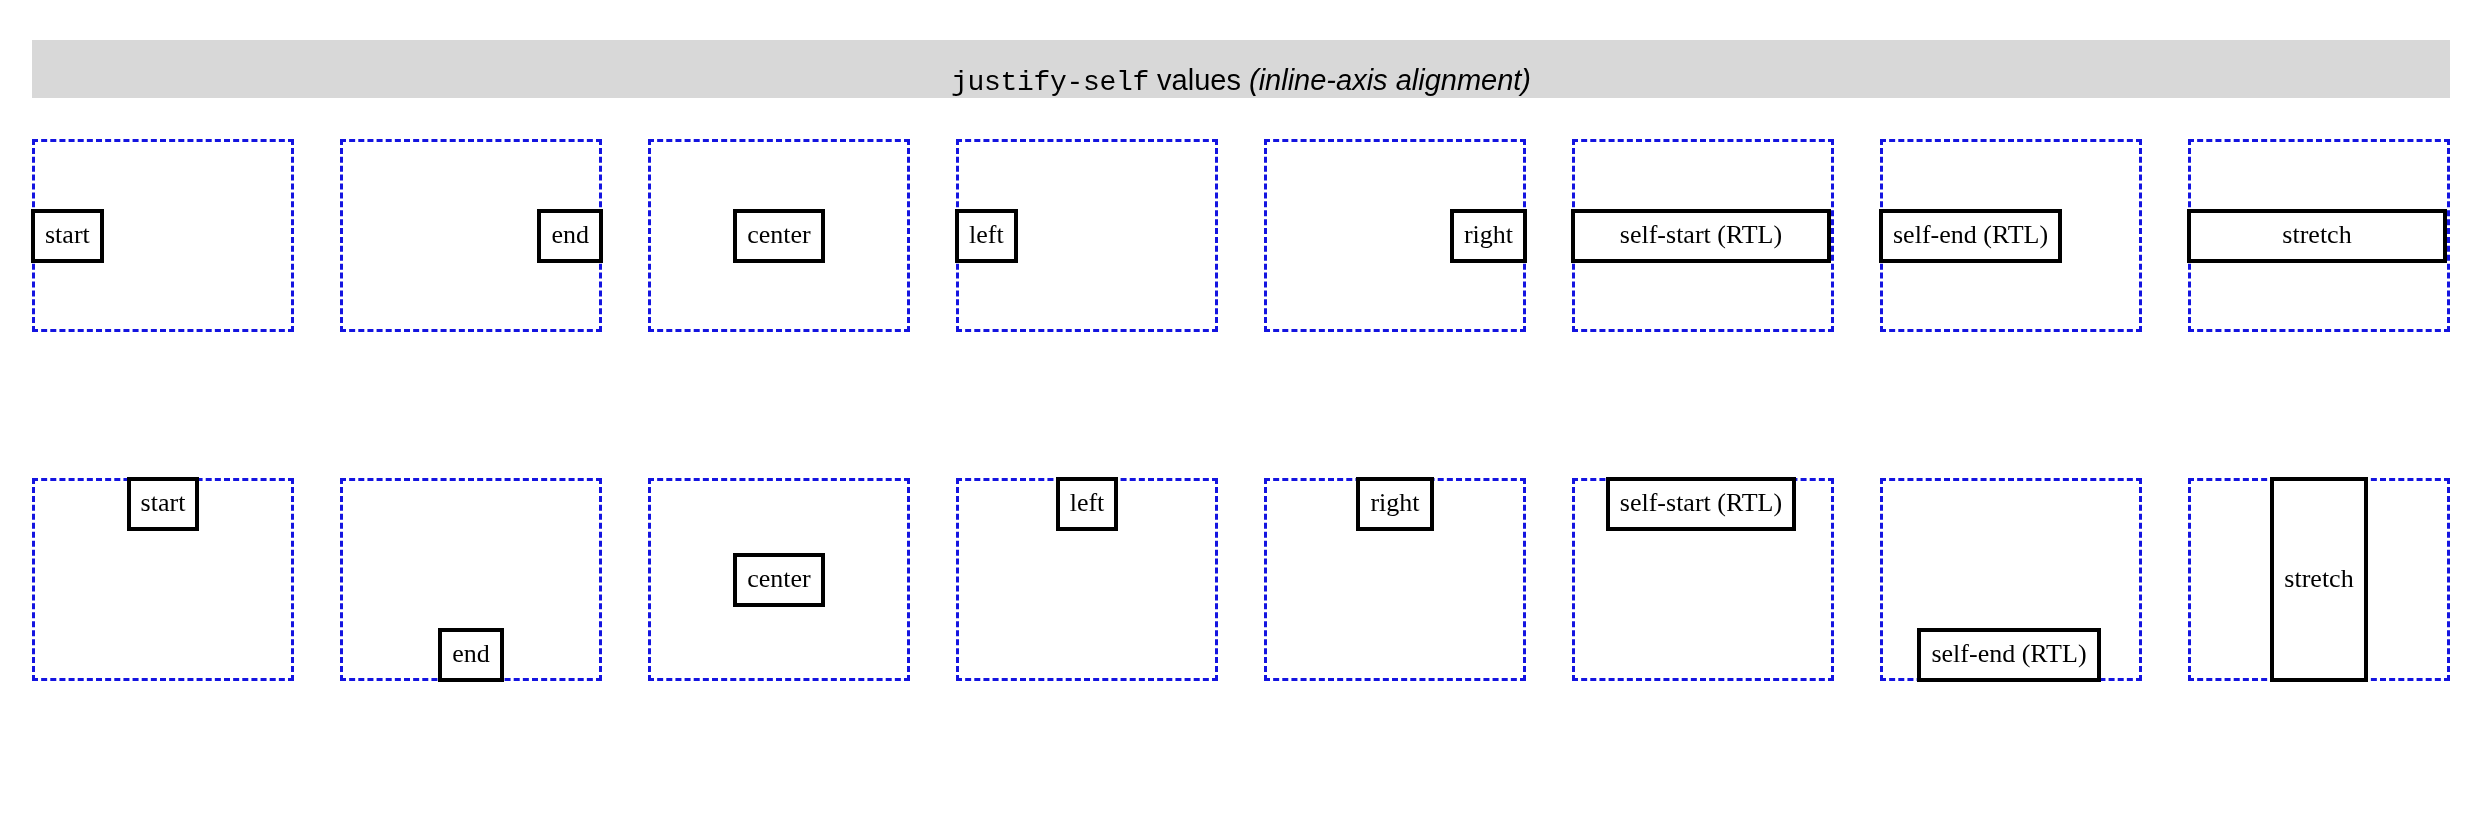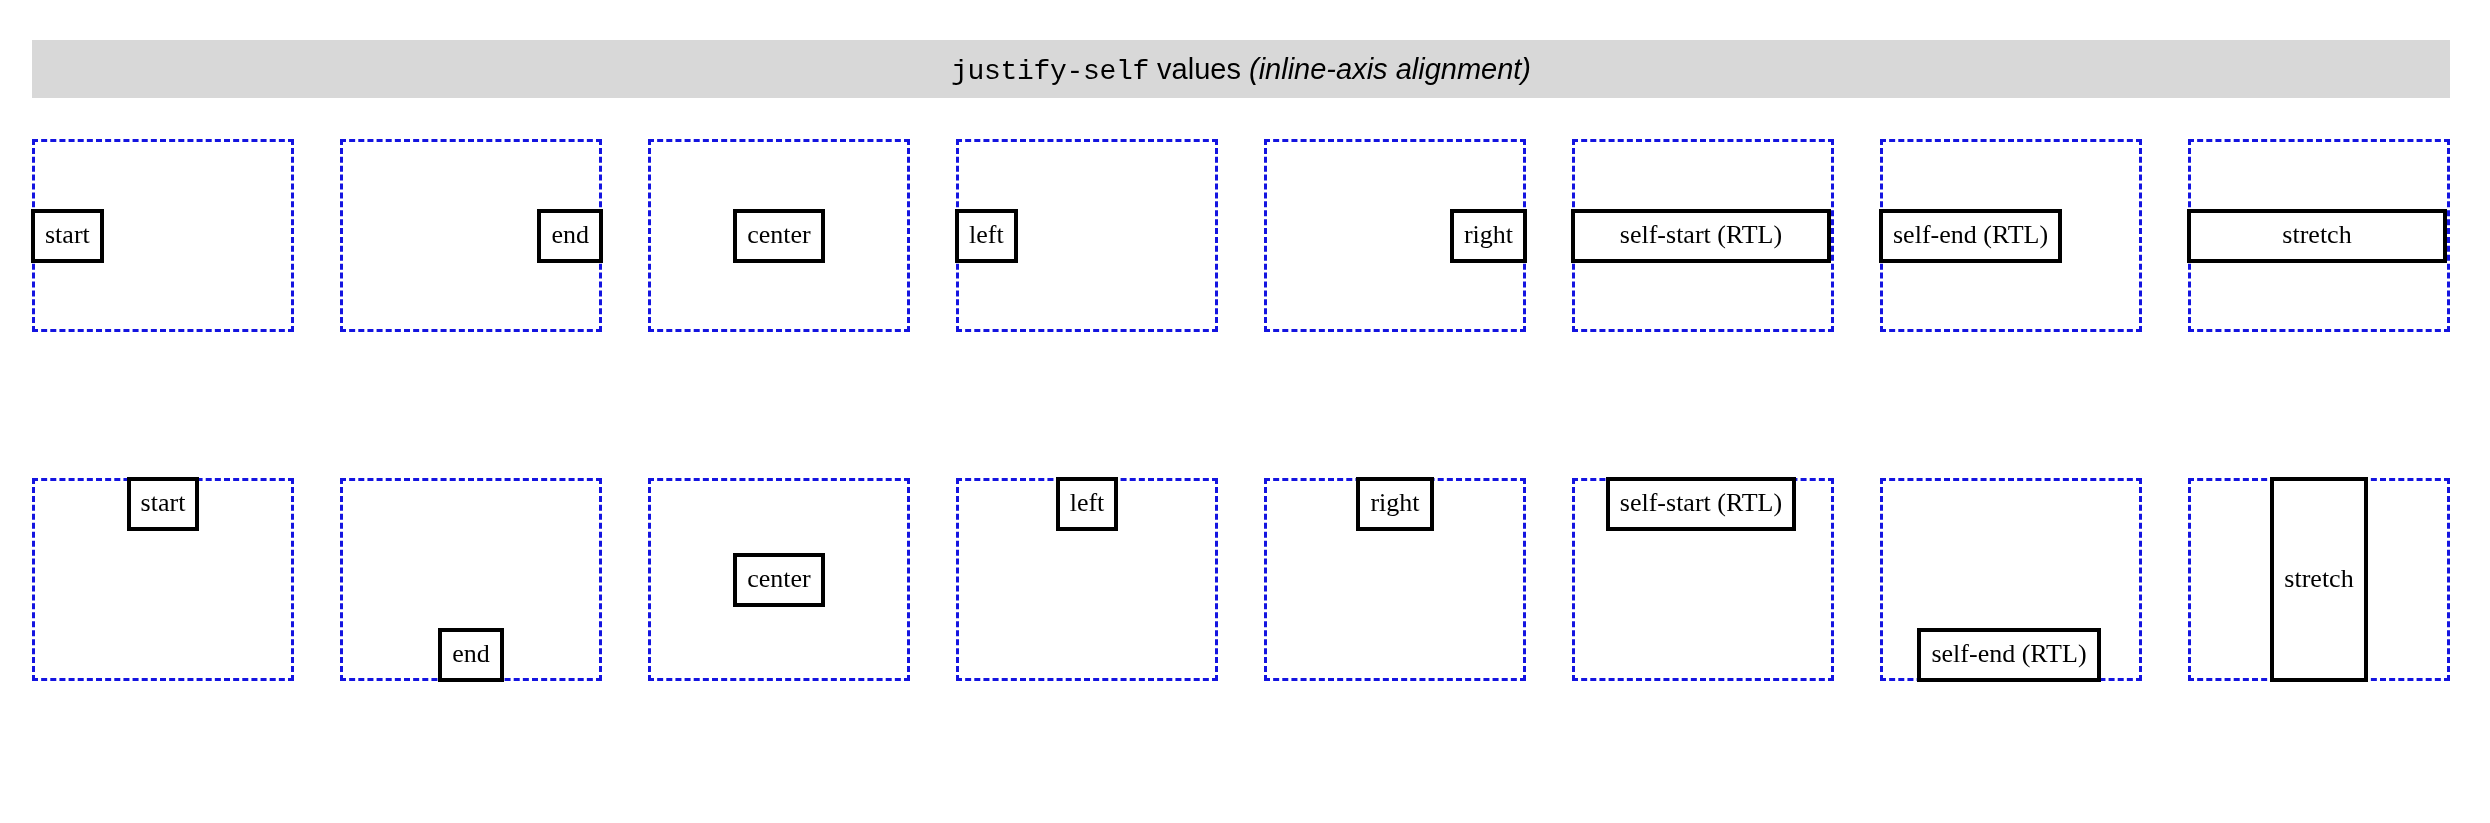--- a/index.html
+++ b/index.html
@@ -29,21 +29,21 @@
     left: 32px;
     width: 2418px;
   }
   .section-justify { top: 40px; }
   .section-align   { top: 437px; }
 
   
   .caption-bar {
     background: #d8d8d8;
     height: 58px;
-    line-height: 58px;
+    line-height: 80px;
     text-align: center;
     font-size: 30px;
     white-space: nowrap;
     overflow: hidden;
   }
   .caption-mono {
     font-family: "Liberation Mono", "DejaVu Sans Mono", monospace;
     font-size: 28px;
     letter-spacing: -0.3px;
   }

